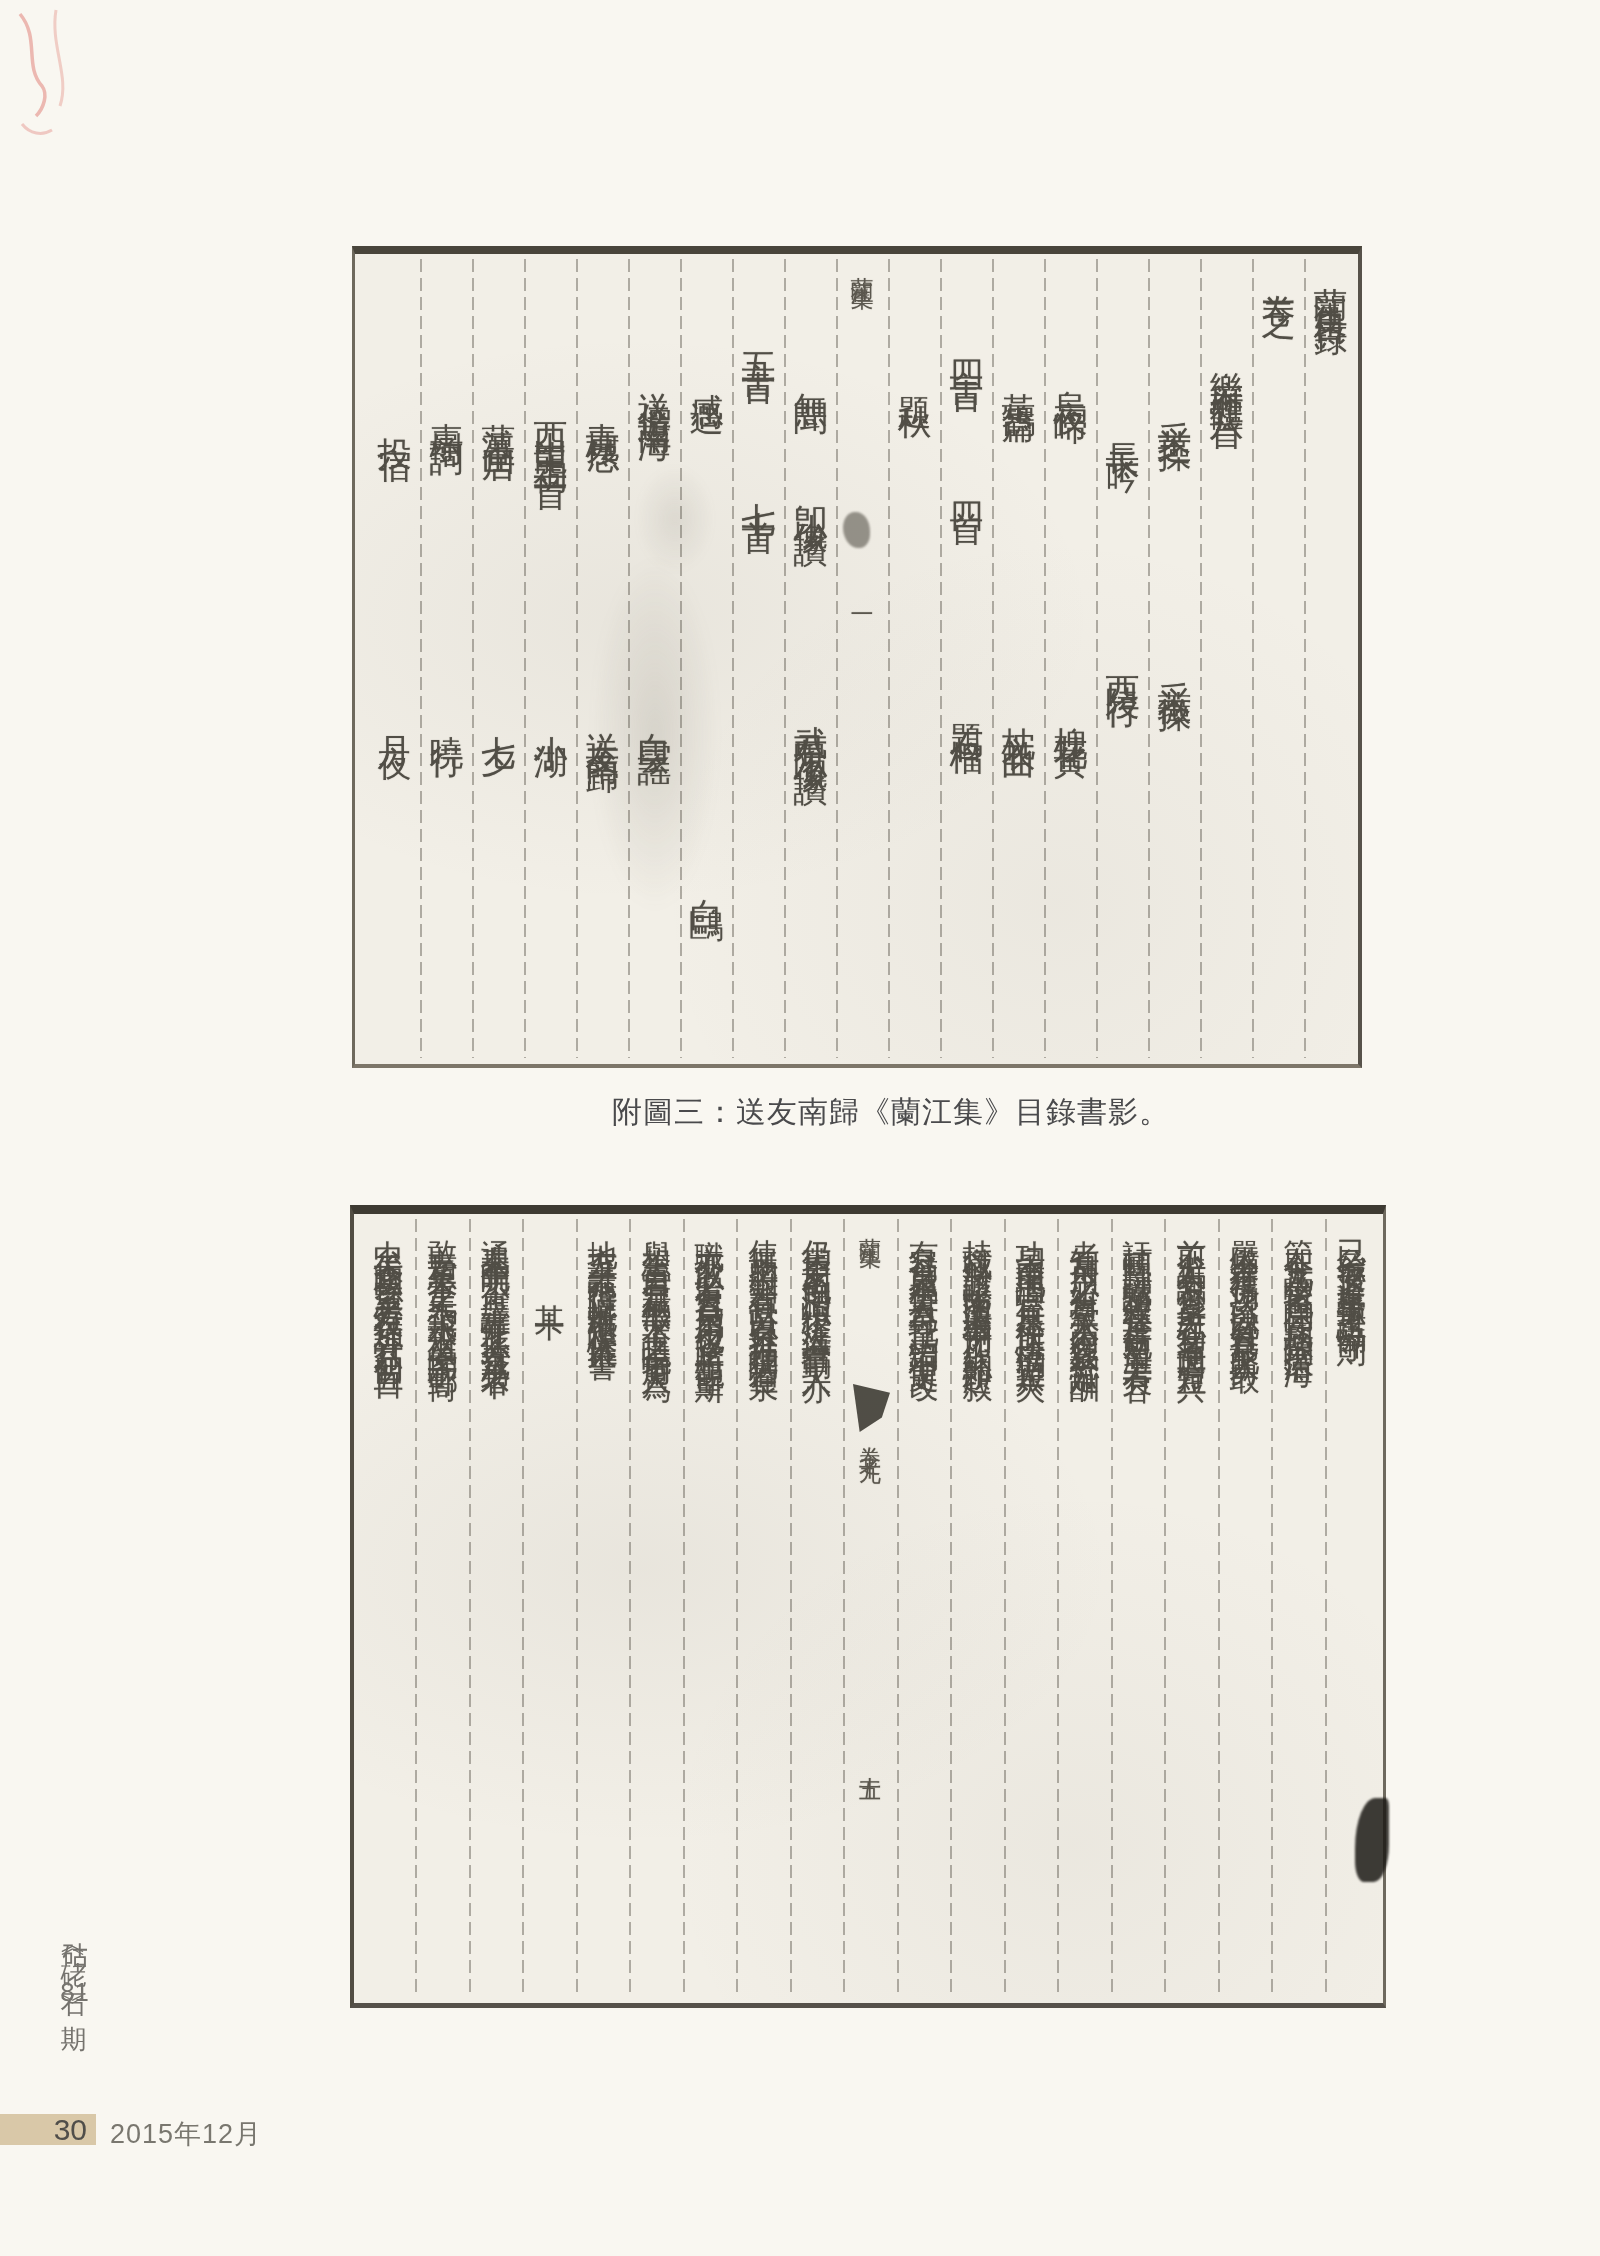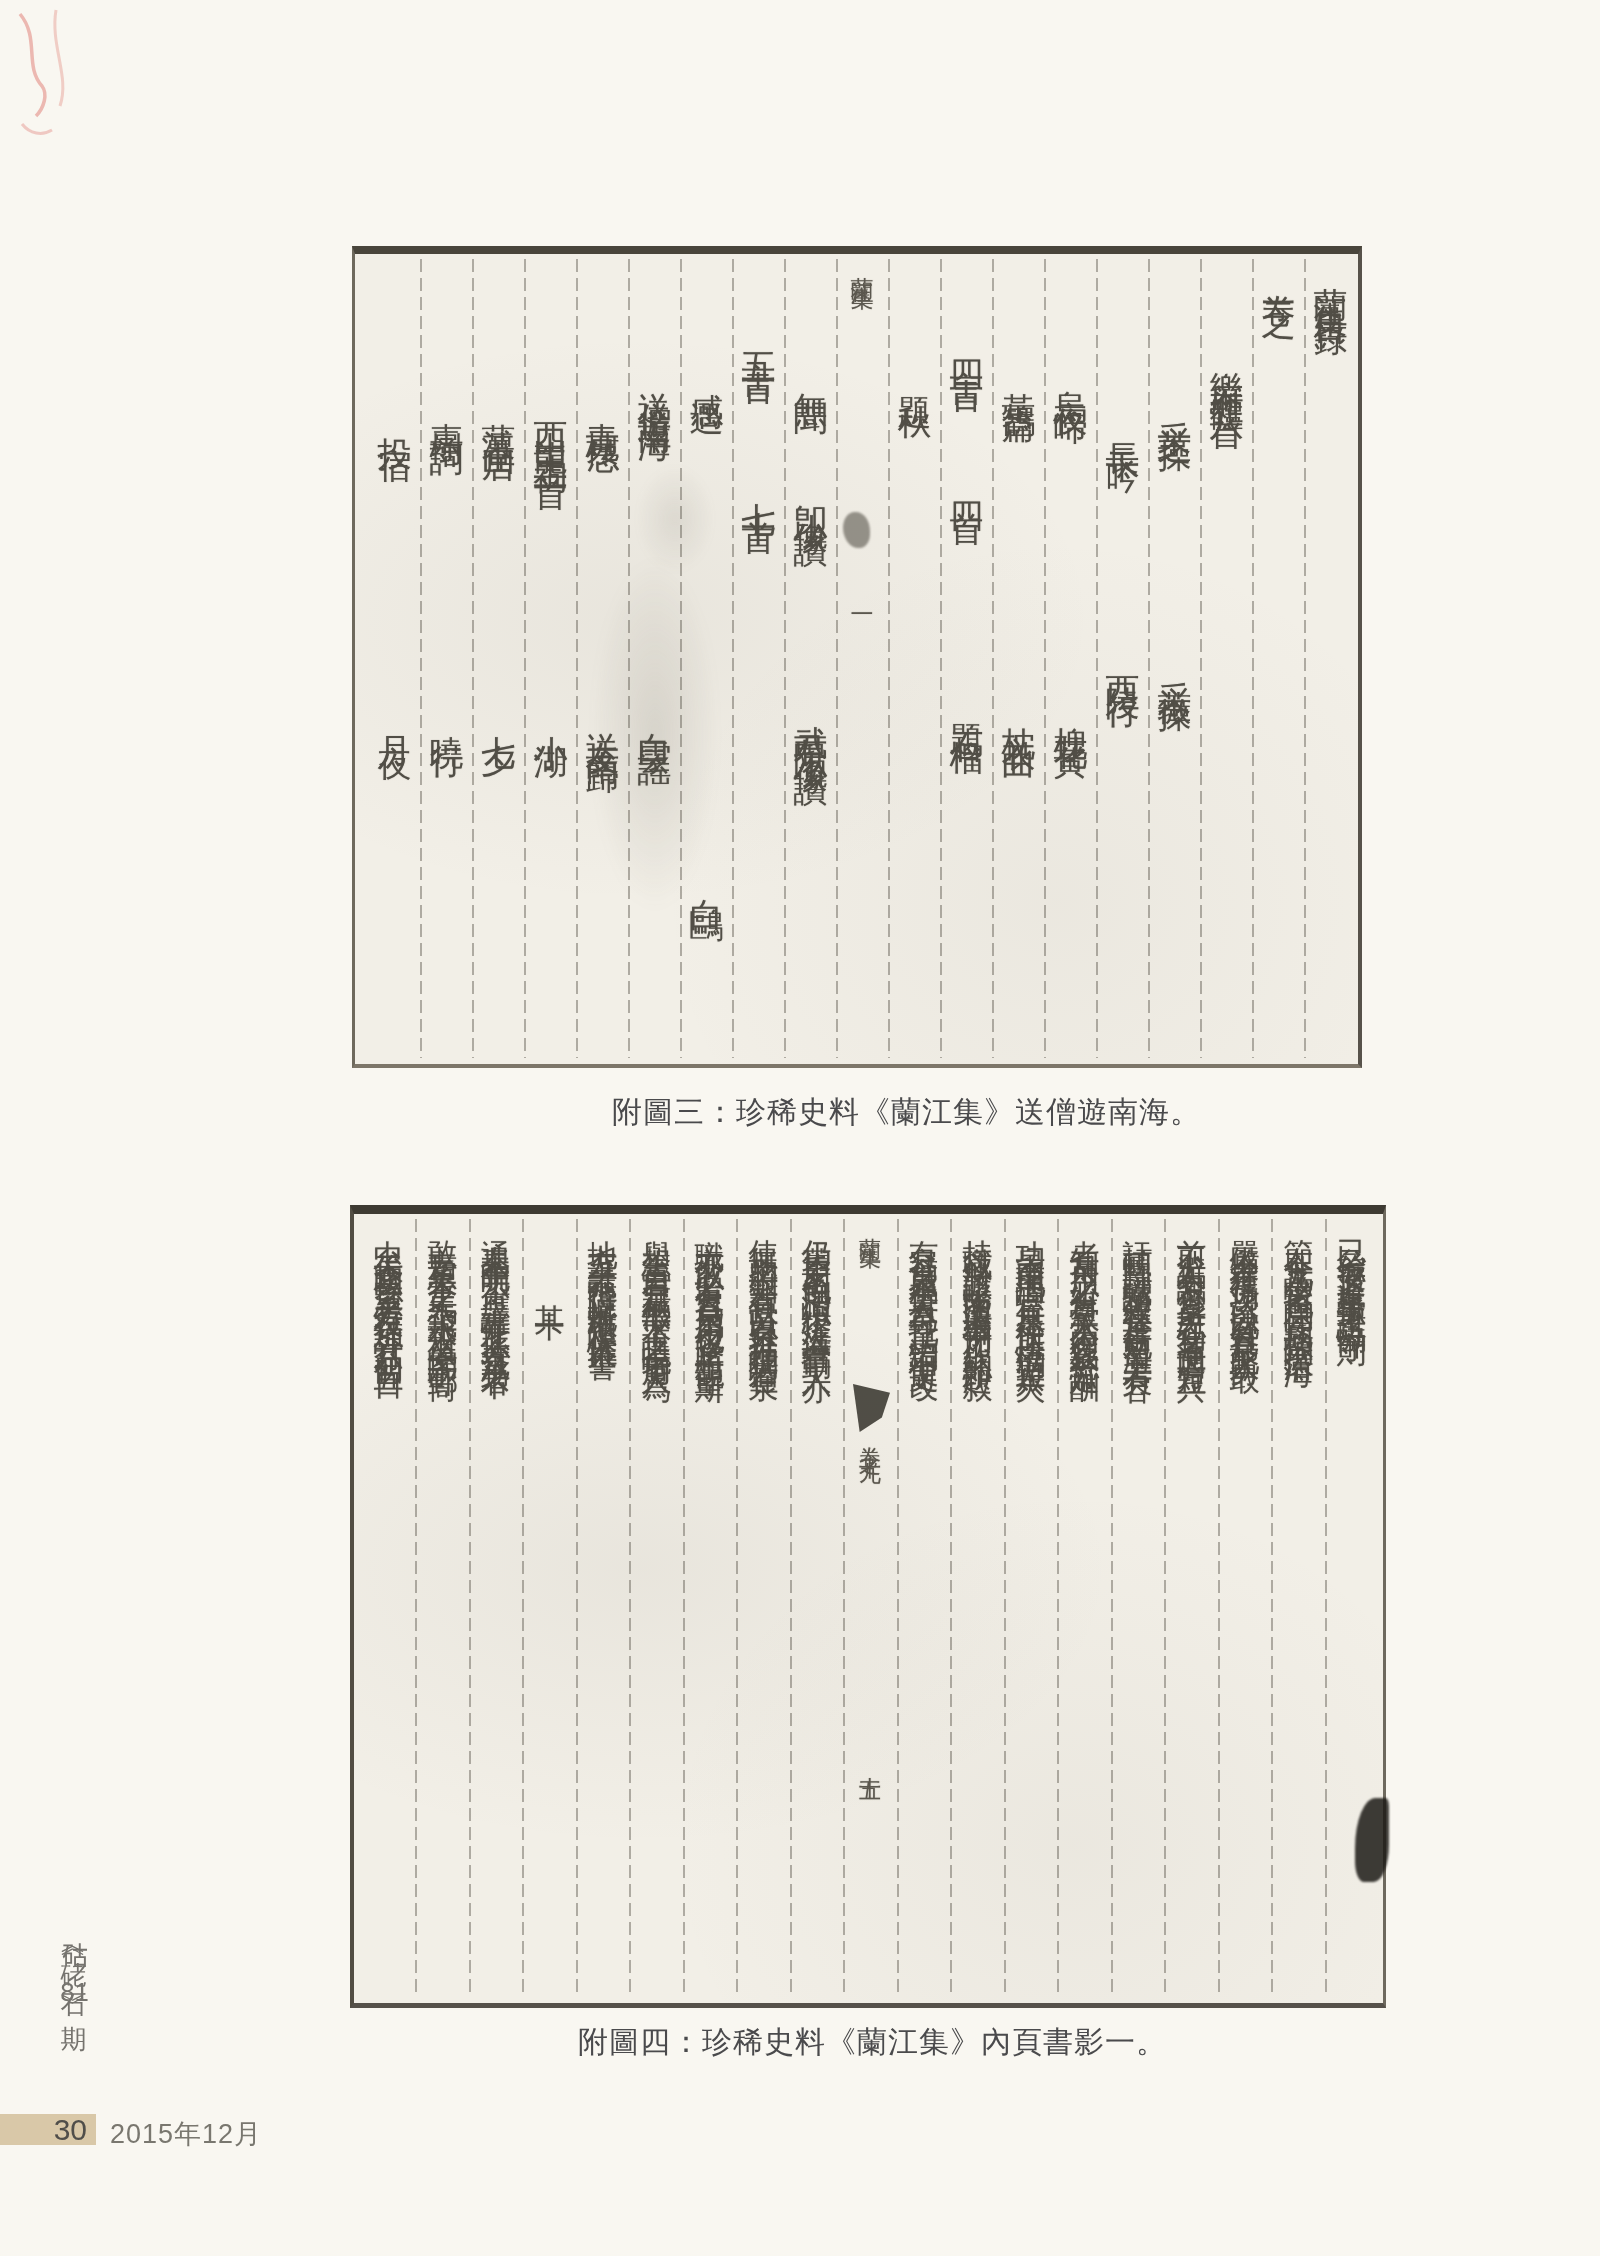--- a/index.html
+++ b/index.html
@@ -155,21 +155,21 @@
       </div>
       <div class="tcol" style="left: 68px; width: 46px;">
         <div class="entry" style="top: 142px;">嘉樹詞</div>
         <div class="entry" style="top: 455px;">曉行</div>
       </div>
       <div class="tcol" style="left: 16px; width: 46px;">
         <div class="entry" style="top: 157px;">投宿</div>
         <div class="entry" style="top: 455px;">月夜</div>
       </div>
     </div>
-  <div id="caption3" class="caption">附圖三：珍稀史料《蘭江集》送僧遊南海。</div>
+  <div id="caption3" class="caption">附圖三：送友南歸《蘭江集》目錄書影。</div>
 
   <div id="scan2" class="scan s2">
     <div id="blob-center" class="smudge"></div>
     <div id="blob-edge" class="smudge"></div>
   <div class="sep" style="left: 970.5px;"></div>
       <div class="sep" style="left: 917px;"></div>
       <div class="sep" style="left: 863.5px;"></div>
       <div class="sep" style="left: 810px;"></div>
       <div class="sep" style="left: 756.5px;"></div>
       <div class="sep" style="left: 703px;"></div>
@@ -238,21 +238,20 @@
       <div class="tcol" style="left: 120px; width: 42px;">
         <div class="entry" style="top: 2px;">通奉本院明示一應呈詳事件非係今春汛務者不</div>
       </div>
       <div class="tcol" style="left: 67px; width: 42px;">
         <div class="entry" style="top: 2px;">敢妄賣想未奉之先馬上飛報公文俱停閣于郵筒</div>
       </div>
       <div class="tcol" style="left: 13px; width: 42px;">
         <div class="entry" style="top: 2px;">中矣俟查明係緊急者差役補詳外六月初四五日</div>
       </div>
     </div>
-  <div id="caption4" class="caption">附圖四：珍稀史料《蘭江集》內頁書影一。</div>
 
   <div id="journal-vert">
     <span>《硓𥑮石》</span><span class="issue">81</span><span>期</span>
   </div>
   <div id="page-badge">30</div>
   <div id="issue-date">2015年12月</div>
 
 </div>
 
 </body></html>

